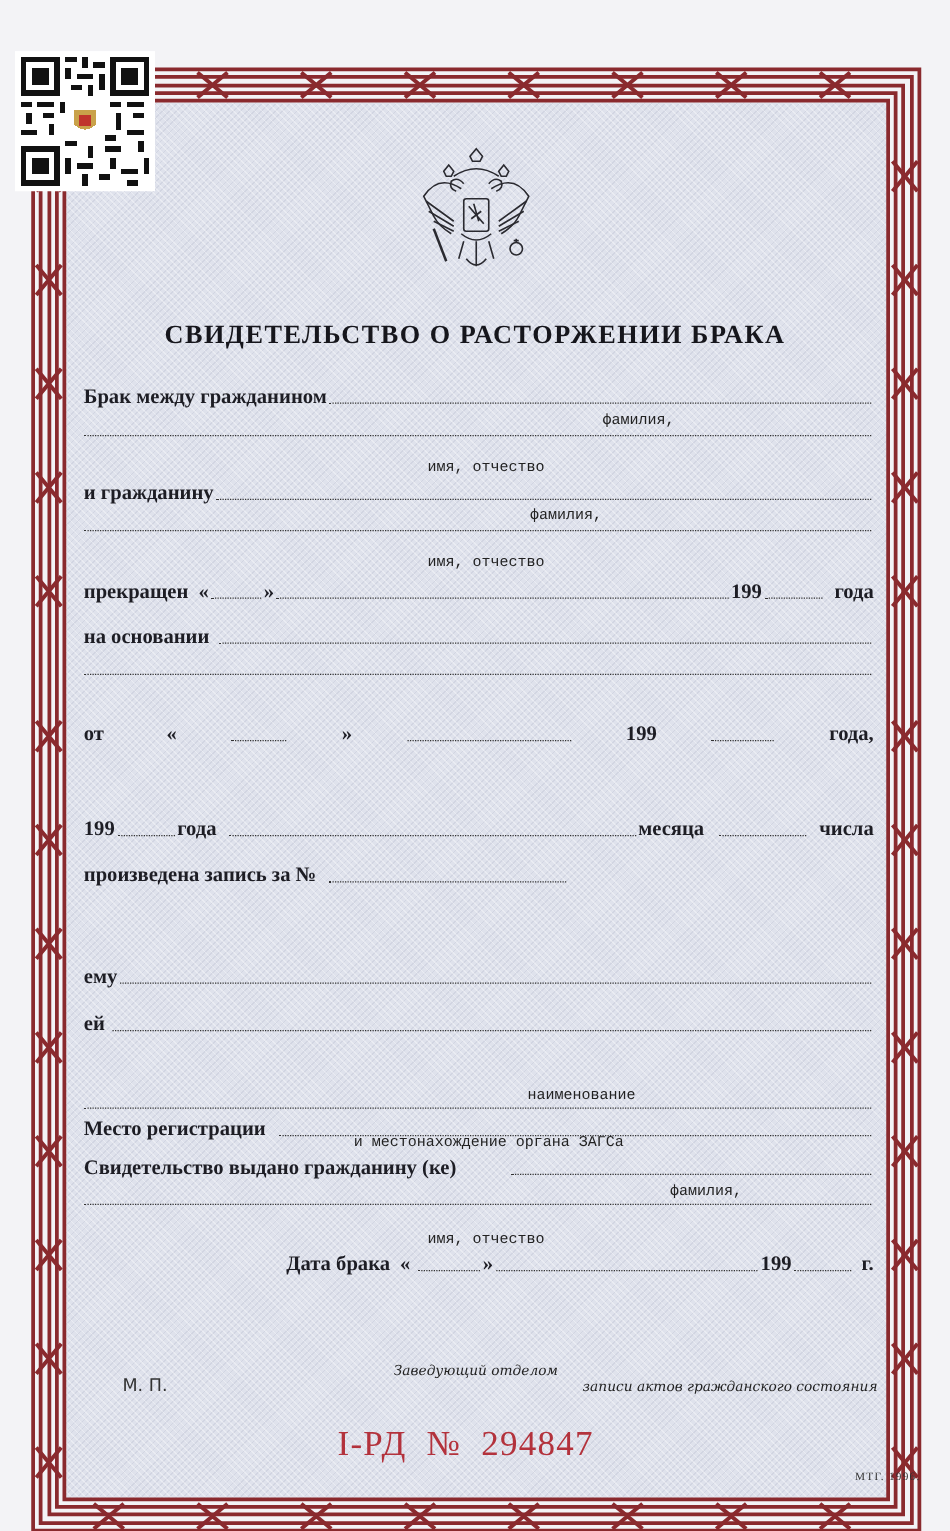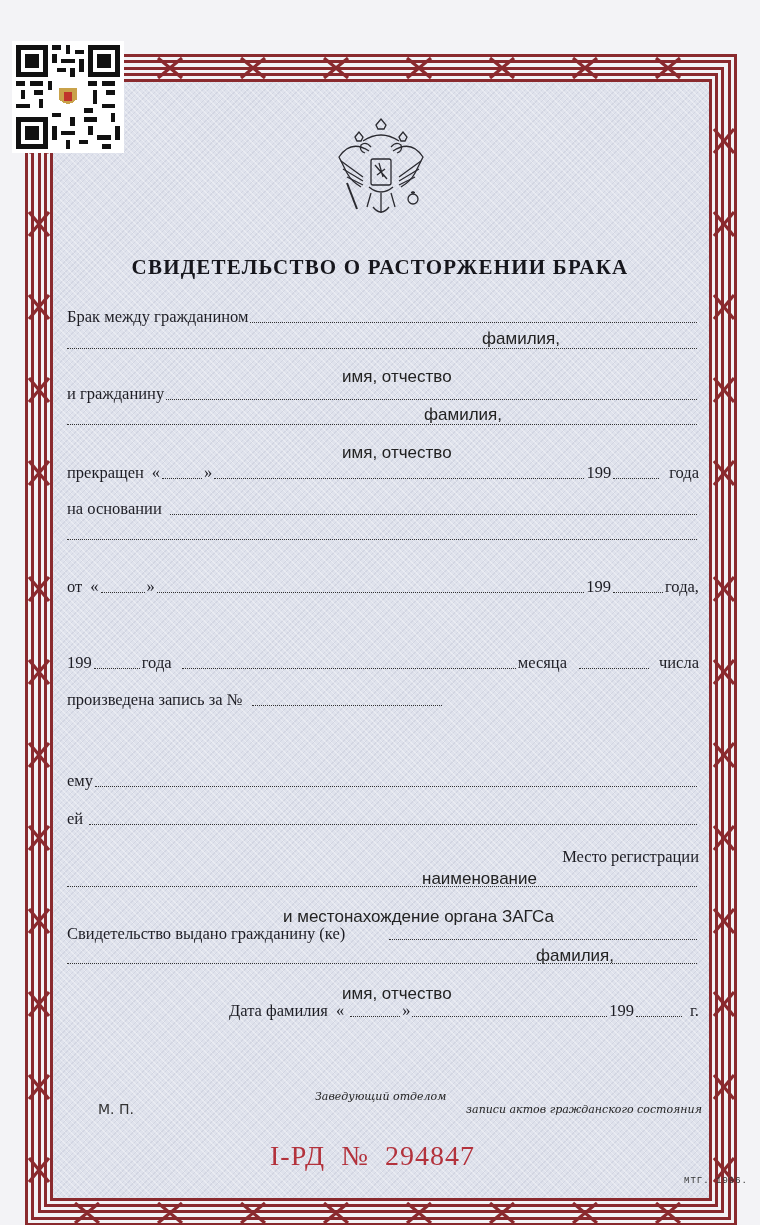--- a/index.html
+++ b/index.html
@@ -19,31 +19,31 @@
       repeating-linear-gradient(45deg, rgba(255,255,255,0.35) 0 1px, transparent 1px 4px),
       repeating-linear-gradient(-45deg, rgba(150,155,180,0.18) 0 1px, transparent 1px 4px);
   }
   .qr { position: absolute; left: 12px; top: 12px; width: 112px; height: 112px; background: #fff; }
   .emblem { position: absolute; left: 333px; top: 88px; width: 96px; height: 110px; }
   .title {
     position: absolute; left: 0; width: 760px; top: 226px; text-align: center;
     font-family: "Liberation Serif", serif; font-weight: bold; font-size: 21px; letter-spacing: 1.2px;
     color: #16161c;
   }
-  .line { position: absolute; left: 67px; width: 632px; display: flex; align-items: flex-end; white-space: nowrap; font-family: "Liberation Serif", serif; font-size: 16.5px; }
+  .line { position: absolute; left: 67px; width: 632px; display: flex; align-items: flex-end; white-space: nowrap; font-family: "Liberation Serif", serif; font-size: 16.5px; font-weight: bold; }
   .line span { white-space: nowrap; }
   .dots { flex: 1; border-bottom: 1.4px dotted #333; margin: 0 2px 4px 2px; height: 1px; }
   .dots.fixed { flex: none; }
-  .sub { position: absolute; font-family: Liberation Sans, sans-serif; font-size: 17px; color: #222; }
+  .sub { position: absolute; font-family: Liberation Mono, monospace; font-size: 12px; color: #222; }
   .sig { position: absolute; font-family: "DejaVu Serif", serif; font-size: 11px; font-style: italic; color: #222; }
   .serial {
     position: absolute; left: 270px; top: 1111px; font-family: "Liberation Serif", serif; font-size: 28px;
     color: #b3323c; letter-spacing: 1px; white-space: pre;
   }
-  .print { position: absolute; left: 640px; top: 1147px; font-family: Liberation Mono, monospace; font-size: 9px; color: #333; letter-spacing: 1px; padding-left: 44px; }
+  .print { position: absolute; left: 640px; top: 1147px; font-family: Liberation Serif, serif; font-size: 9px; color: #333; letter-spacing: 1px; padding-left: 44px; }
   .mp { position: absolute; left: 98px; top: 1072px; font-family: "DejaVu Sans", sans-serif; font-size: 14px; color: #333; }
 </style>
 </head>
 <body>
 
 <div class="page">
 
   <div class="inner-bg"></div>
 
   <svg class="border-svg" width="760" height="1225" viewBox="0 0 760 1225">
@@ -229,21 +229,21 @@
   </div>
 
   <div class="line" style="top:470px;">
     <span>на основании</span>
     <div class="dots" style="margin-left:8px;"></div>
   </div>
   <div class="line" style="top:509px;">
     <div class="dots" style="margin-left:0;"></div>
   </div>
 
-  <div class="line" style="top:548px;">
+  <div class="line" style="top:548px;gap:42px;">
     <span>от</span>
     <span style="margin-left:8px;">«</span>
     <div class="dots fixed" style="width:44px;"></div>
     <span>»</span>
     <div class="dots"></div>
     <span>199</span>
     <div class="dots fixed" style="width:50px;"></div>
     <span>года,</span>
   </div>
 
@@ -264,42 +264,42 @@
 
   <div class="line" style="top:780px;">
     <span>ей</span>
     <div class="dots" style="margin-left:6px;"></div>
   </div>
   <div class="line" style="top:742px;">
     <span>ему</span>
     <div class="dots"></div>
   </div>
 
-  <div class="line" style="top:818px;flex-direction:column;">
+  <div class="line" style="top:864px;">
     <span>Место регистрации</span>
     <div class="dots" style="margin-left:10px;"></div>
   </div>
   <div class="sub" style="left:422px; top:840px;">наименование</div>
   <div class="line" style="top:856px;">
     <div class="dots" style="margin-left:0;"></div>
   </div>
   <div class="sub" style="left:283px; top:878px;">и местонахождение органа ЗАГСа</div>
 
   <div class="line" style="top:895px;gap:42px;">
     <span>Свидетельство выдано гражданину (ке)</span>
     <div class="dots"></div>
   </div>
   <div class="sub" style="left:536px; top:917px;">фамилия,</div>
   <div class="line" style="top:933px;">
     <div class="dots" style="margin-left:0;"></div>
   </div>
   <div class="sub" style="left:342px; top:955px;">имя, отчество</div>
 
   <div class="line" style="top:972px; left:229px; width:470px;">
-    <span>Дата фамилия</span>
+    <span>Дата брака</span>
     <span style="margin-left:8px;">«</span>
     <div class="dots fixed" style="width:50px; margin-left:6px;"></div>
     <span>»</span>
     <div class="dots"></div>
     <span>199</span>
     <div class="dots fixed" style="width:46px;"></div>
     <span style="margin-left:6px;">г.</span>
   </div>
 
   <div class="mp">М. П.</div>

